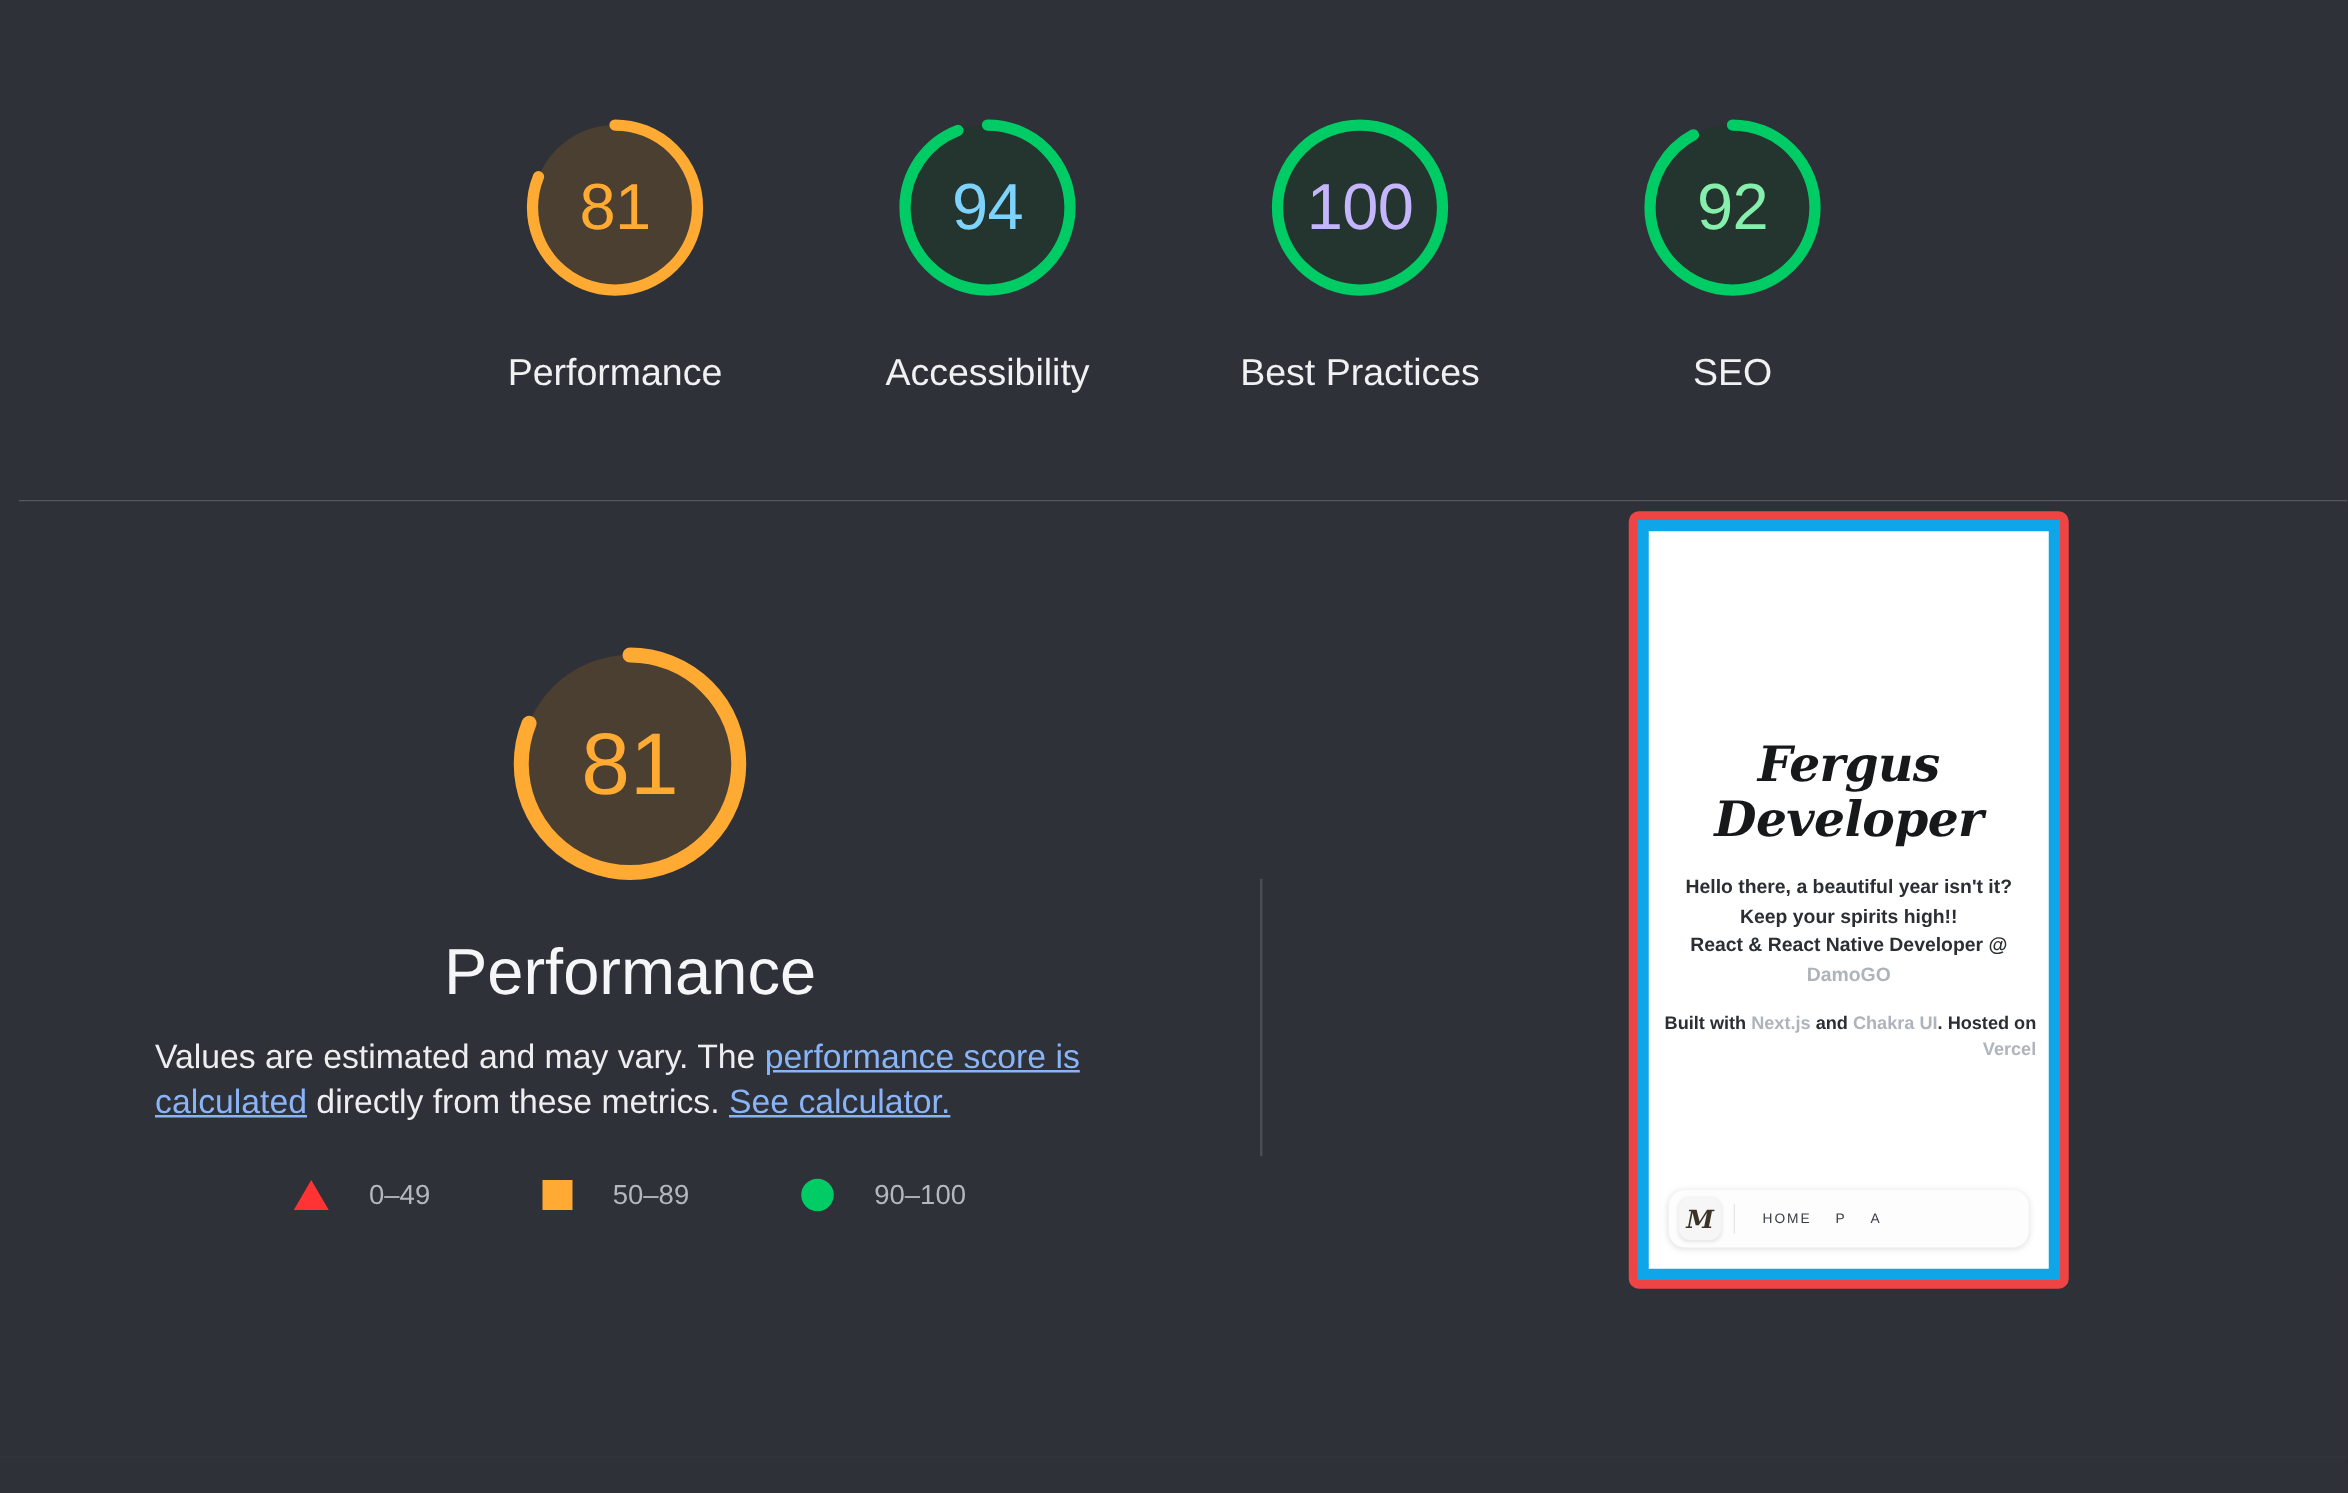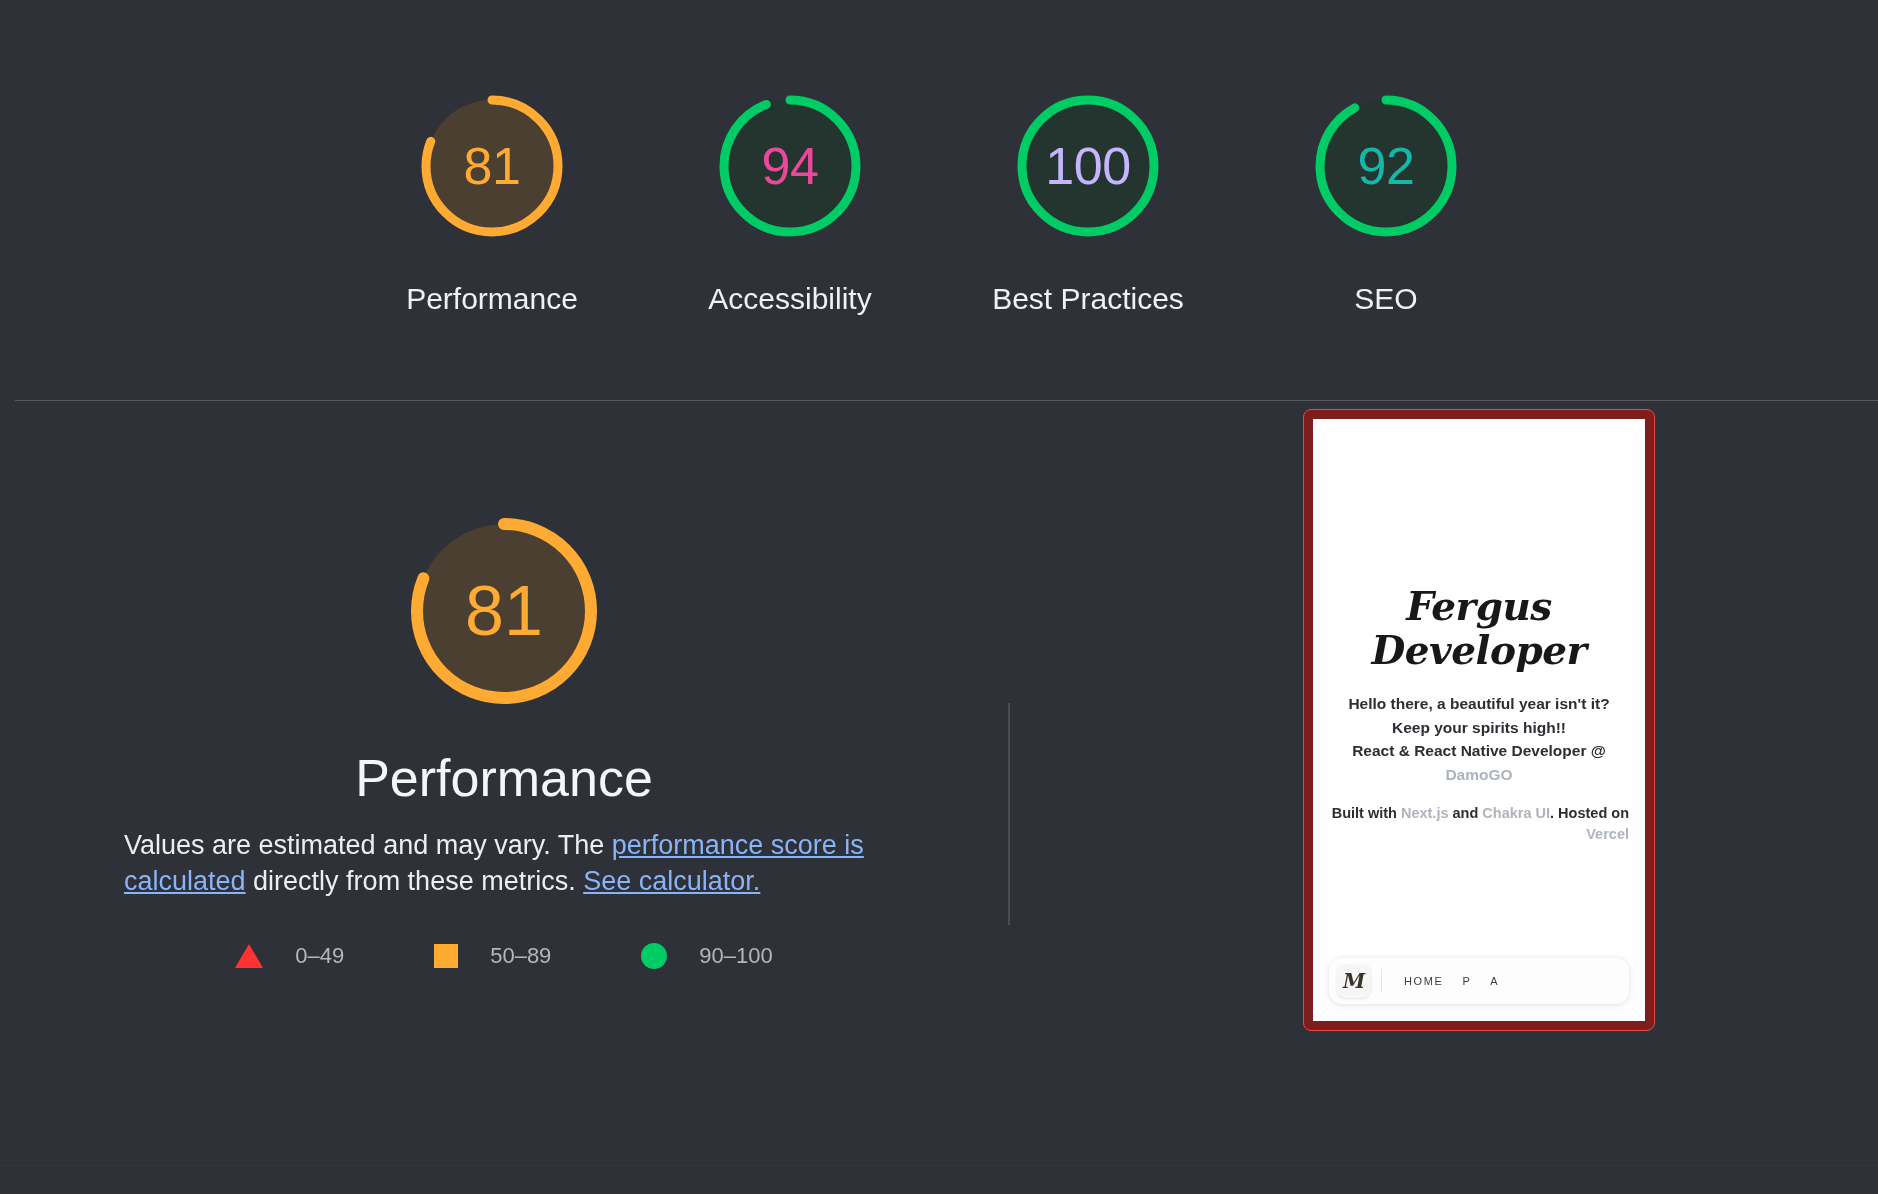--- a/index.html
+++ b/index.html
@@ -177,22 +177,22 @@
   .detail-right {
     flex: 1;
     position: relative;
   }
   .phone-frame {
     position: absolute;
     left: 295px;
     top: 9px;
     width: 352px;
     height: 622px;
-    background: #7f1d1d;
-    border: 1px solid #ef4444;
+    background: #0ea5e9;
+    border: 7px solid #ef4444;
     border-radius: 8px;
     box-sizing: border-box;
     padding: 9px;
   }
   .phone-screen {
     width: 100%;
     height: 100%;
     background: #ffffff;
     box-sizing: border-box;
     position: relative;
@@ -306,21 +306,21 @@
       </div>
       <div class="gauge-label">Performance</div>
     </div>
 
     <div class="gauge-item">
       <div class="gauge-wrap">
         <svg width="172" height="172" viewBox="0 0 172 172">
           <circle cx="86" cy="86" r="66" fill="#24352f" stroke="none"></circle>
           <circle cx="86" cy="86" r="66" fill="none" stroke="#00cc66" stroke-width="9" stroke-linecap="round" stroke-dasharray="389.8 414.7"></circle>
         </svg>
-        <span class="gauge-score" style="color:#ec4899">94</span>
+        <span class="gauge-score" style="color:#7dd3fc">94</span>
       </div>
       <div class="gauge-label">Accessibility</div>
     </div>
 
     <div class="gauge-item">
       <div class="gauge-wrap">
         <svg width="172" height="172" viewBox="0 0 172 172">
           <circle cx="86" cy="86" r="66" fill="#24352f" stroke="none"></circle>
           <circle cx="86" cy="86" r="66" fill="none" stroke="#00cc66" stroke-width="9" stroke-linecap="round" stroke-dasharray="414.7 414.7"></circle>
         </svg>
@@ -328,21 +328,21 @@
       </div>
       <div class="gauge-label">Best Practices</div>
     </div>
 
     <div class="gauge-item">
       <div class="gauge-wrap">
         <svg width="172" height="172" viewBox="0 0 172 172">
           <circle cx="86" cy="86" r="66" fill="#24352f" stroke="none"></circle>
           <circle cx="86" cy="86" r="66" fill="none" stroke="#00cc66" stroke-width="9" stroke-linecap="round" stroke-dasharray="381.5 414.7"></circle>
         </svg>
-        <span class="gauge-score" style="color:#14b8a6">92</span>
+        <span class="gauge-score" style="color:#86efac">92</span>
       </div>
       <div class="gauge-label">SEO</div>
     </div>
 
   </div>
   <div class="hr-divider"></div>
 </div>
 
 <div class="detail-section">
 

